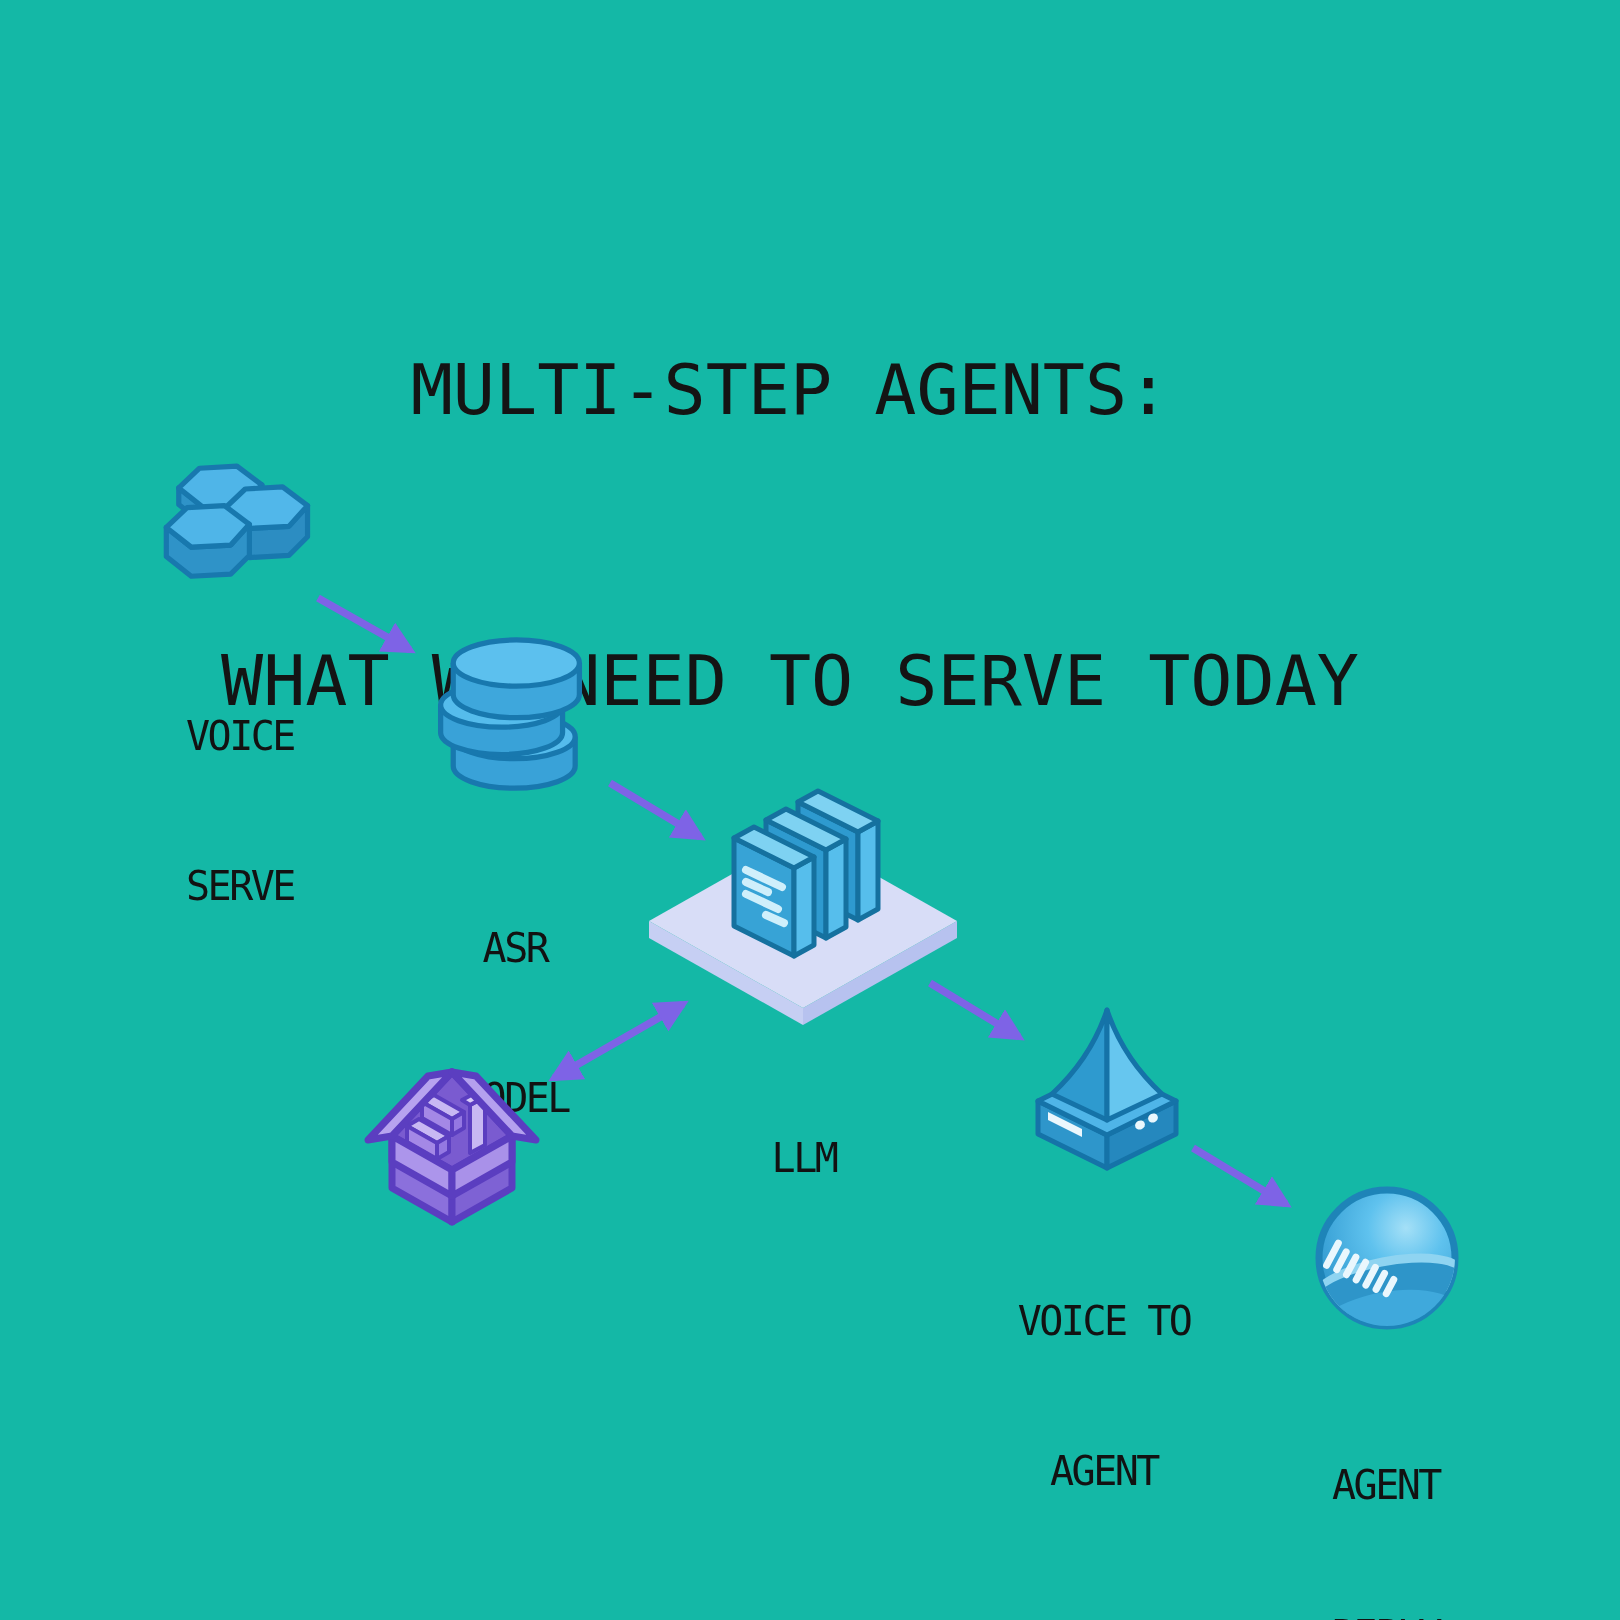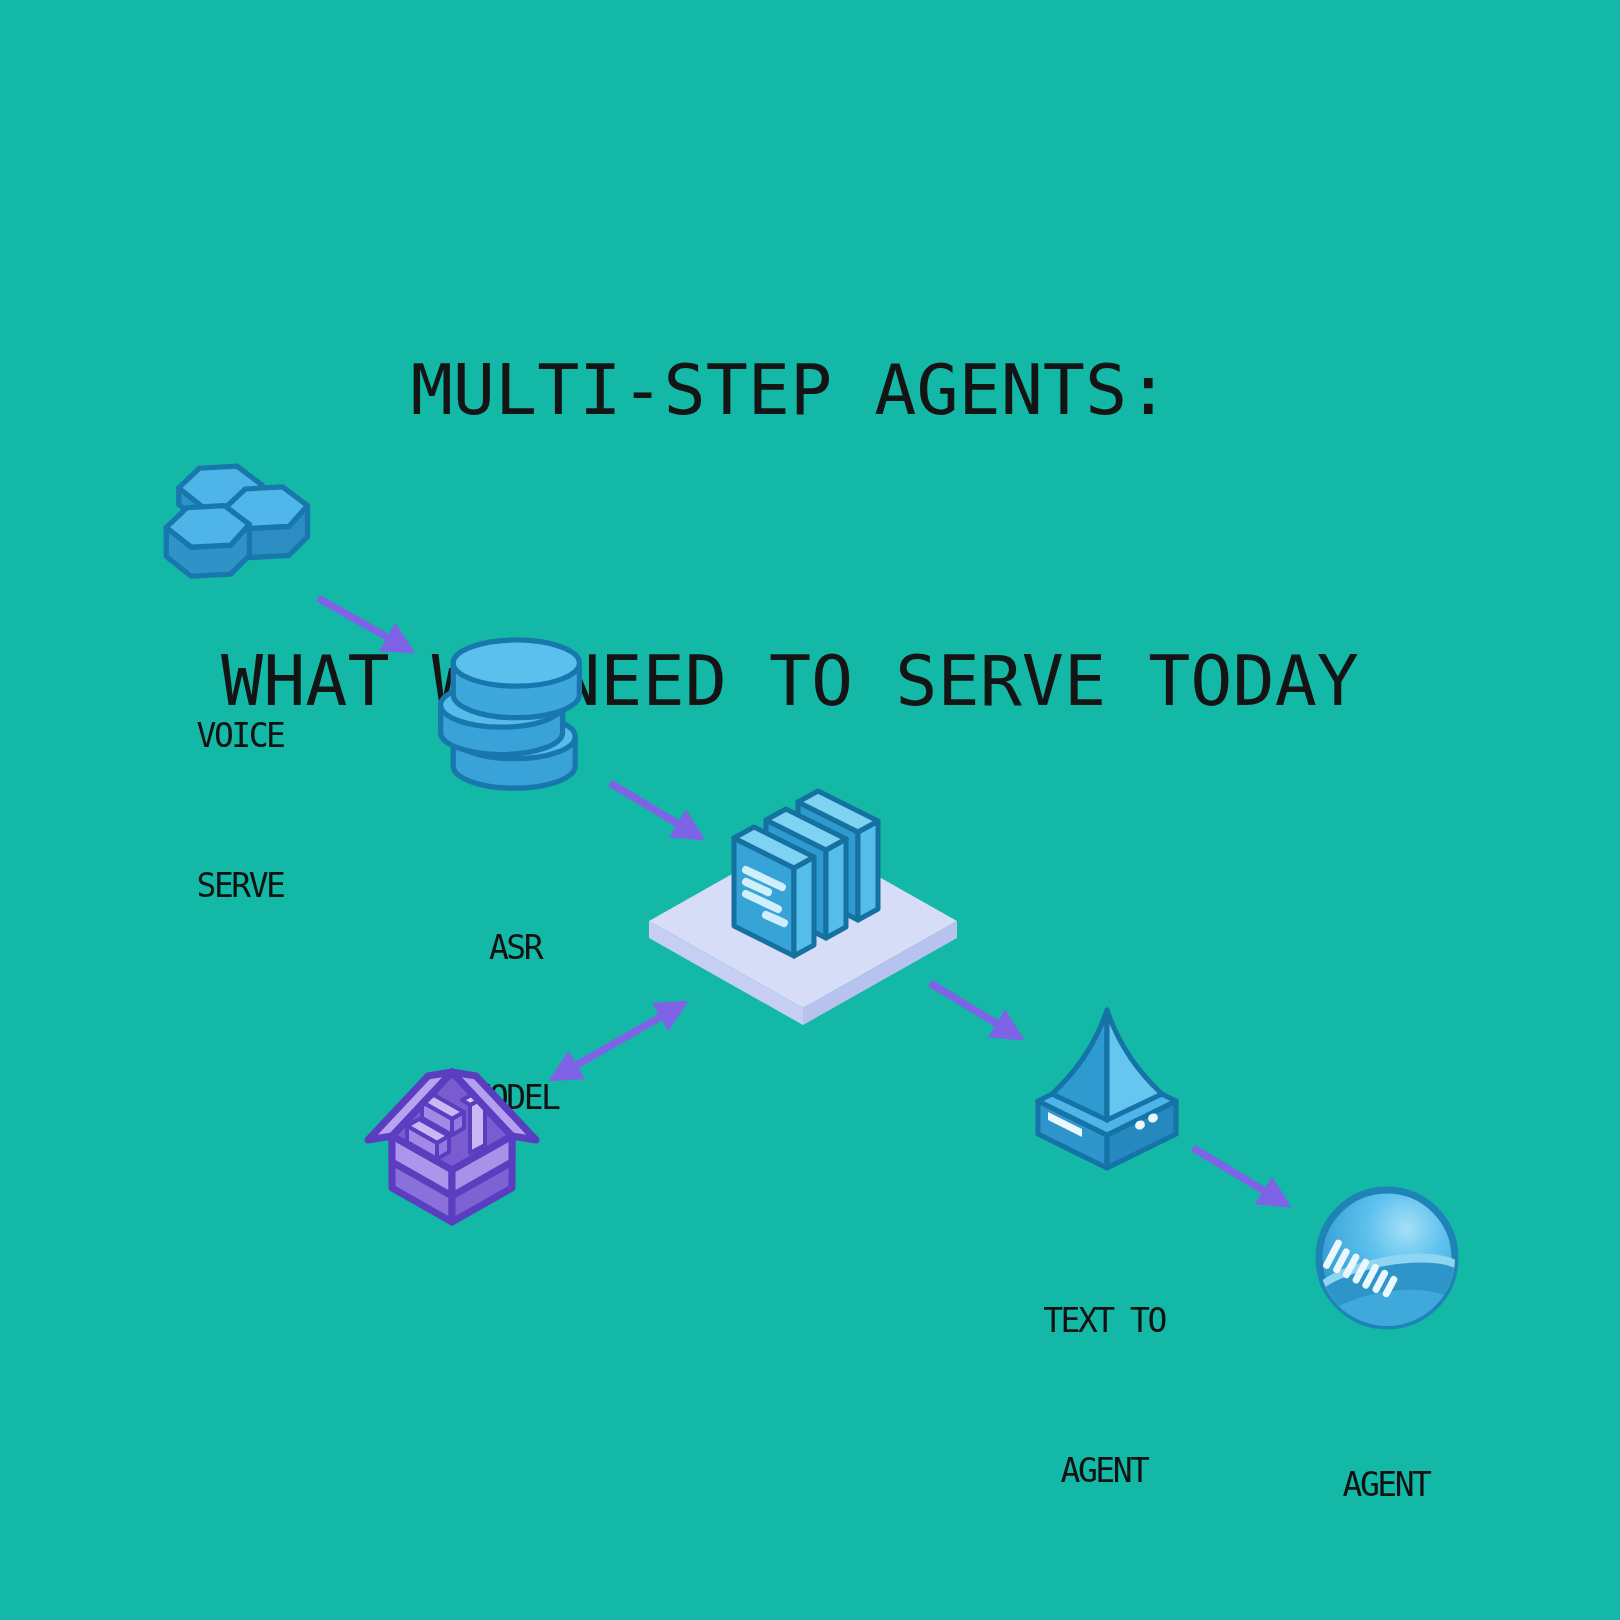--- a/index.html
+++ b/index.html
@@ -11,21 +11,21 @@
     font-family:"DejaVu Sans Mono","Liberation Mono",monospace;
   }
   .title{
     position:absolute;top:148px;left:0;width:1580px;
     text-align:center;
     font-size:70px;line-height:97px;
     color:#141414;letter-spacing:0px;white-space:pre;
   }
   .node-label{
     position:absolute;
-    font-size:33px;line-height:50px;letter-spacing:-2.5px;
+    font-size:40px;line-height:50px;letter-spacing:-2.5px;
     color:#121212;text-align:center;white-space:pre;
     transform:translateX(-50%);
   }
   .abs{position:absolute;}
   svg{display:block;overflow:visible;}
 </style>
 </head>
 <body>
 
 <div class="canvas">
@@ -92,20 +92,23 @@
       <polygon points="66,78 86,67 86,155 66,166" fill="#56BEEC"></polygon>
       <polygon points="6,48 66,78 86,67 26,37" fill="#7ED2F2"></polygon>
     </g>
     <g stroke="#CFEFFB" stroke-width="8" stroke-linecap="round">
       <line x1="18" y1="80" x2="54" y2="97"></line>
       <line x1="18" y1="92" x2="40" y2="102"></line>
       <line x1="18" y1="104" x2="50" y2="119"></line>
       <line x1="38" y1="125" x2="56" y2="133"></line>
     </g>
   </svg>
+  <div class="node-label" style="left:804px;top:1033px;">
+    <div>LLM</div>
+  </div>
 
   <svg class="abs" style="left:352px;top:1048px;" width="200" height="190" viewBox="0 0 200 190">
     <g stroke="#5B3EC0" stroke-width="7" stroke-linejoin="round">
 
       <polygon points="100,24 160,88 100,130 40,88" fill="#7A5BD0"></polygon>
 
       <g stroke-width="4">
         <polygon points="55,78 85,95 97,88 67,71" fill="#C8B8F3"></polygon>
         <polygon points="55,78 85,95 85,111 55,94" fill="#A488E6"></polygon>
         <polygon points="85,95 97,88 97,104 85,111" fill="#9478E2"></polygon>
@@ -138,21 +141,21 @@
 
       <path d="M79,4 Q63,52 24,88 L79,114 Z" fill="#2E9ACF"></path>
       <path d="M79,4 Q95,52 134,88 L79,114 Z" fill="#66C6EF"></path>
     </g>
 
     <polygon points="20,106 54,123 54,131 20,114" fill="#EAF7FD"></polygon>
     <ellipse cx="112" cy="119" rx="5" ry="4.5" fill="#EAF7FD" transform="rotate(-26 112 119)"></ellipse>
     <ellipse cx="125" cy="112" rx="5" ry="4.5" fill="#EAF7FD" transform="rotate(-26 125 112)"></ellipse>
   </svg>
   <div class="node-label" style="left:1104px;top:1196px;">
-    <div>TEXT TO</div>
+    <div>VOICE TO</div>
     <div>AGENT</div>
   </div>
 
   <svg class="abs" style="left:1313px;top:1184px;" width="148" height="148" viewBox="0 0 148 148">
     <defs>
       <radialGradient id="sphereGrad" cx="64%" cy="28%" r="80%">
         <stop offset="0%" stop-color="#A5E0F7"></stop>
         <stop offset="35%" stop-color="#5FC2EE"></stop>
         <stop offset="75%" stop-color="#3CA4D8"></stop>
         <stop offset="100%" stop-color="#2B92C6"></stop>

